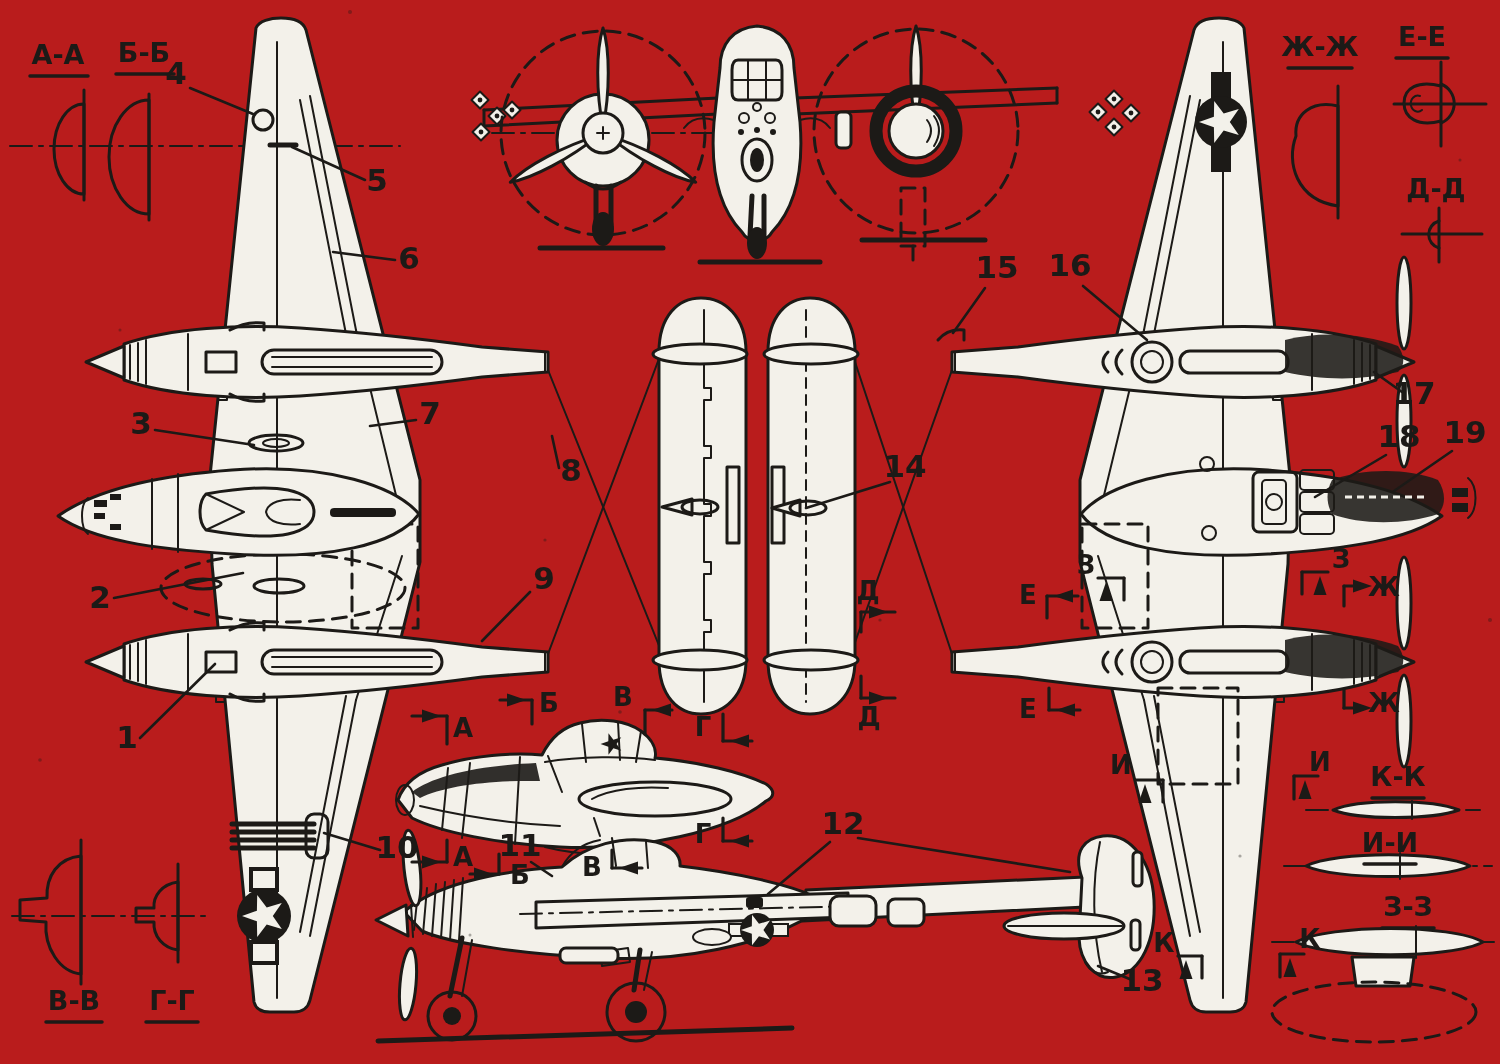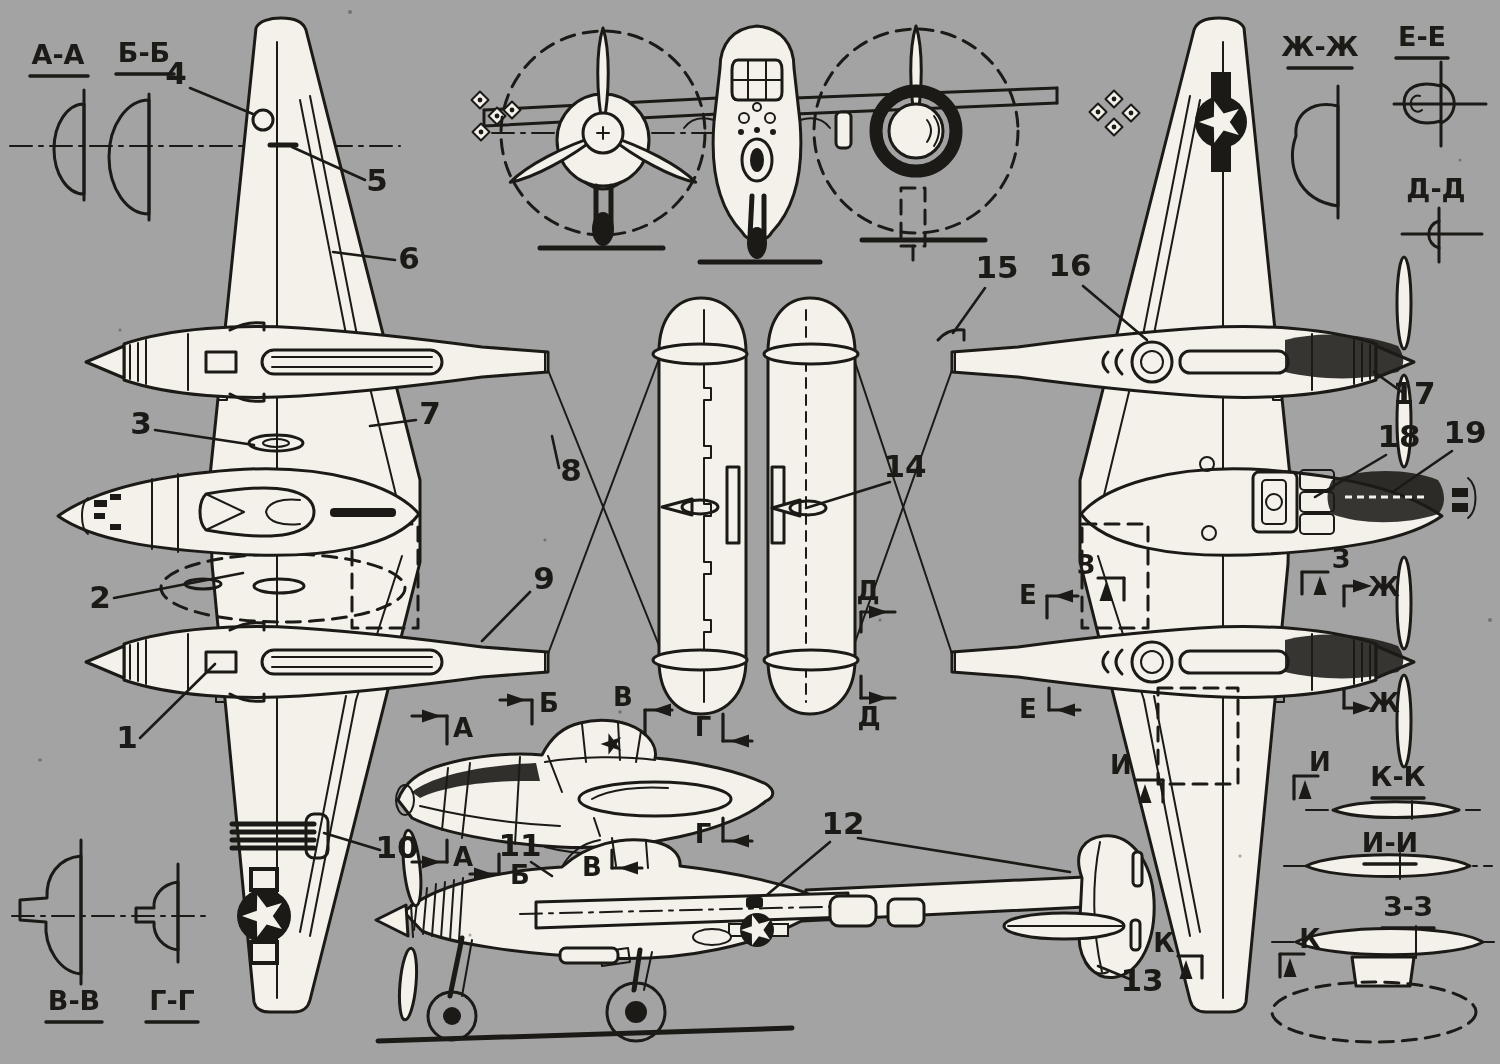--- a/index.html
+++ b/index.html
@@ -1,16 +1,16 @@
 <!DOCTYPE html>
 <html><head>
 <meta charset="utf-8">
 <style>
   html,body{margin:0;padding:0;background:#e8e6df;}
-  .page{width:1500px;height:1064px;position:relative;background:#a3a3a3;overflow:hidden;
+  .page{width:1500px;height:1064px;position:relative;background:#b91c1c;overflow:hidden;
         font-family:"DejaVu Sans",sans-serif;}
   svg{display:block}
   .ln{stroke:#1c1a17;stroke-width:3;fill:none;stroke-linecap:round;stroke-linejoin:round}
   .ln2{stroke:#1c1a17;stroke-width:2;fill:none;stroke-linecap:round;stroke-linejoin:round}
   .ln4{stroke:#1c1a17;stroke-width:5;fill:none;stroke-linecap:round}
   .paper{fill:#f3f1ea}
   .ink{fill:#1c1a17;stroke:none}
   .dash{stroke-dasharray:14 9}
   .dashdot{stroke-dasharray:22 7 4 7;stroke-width:2}
   text{font-family:"DejaVu Sans",sans-serif;font-weight:700;fill:#1c1a17}

